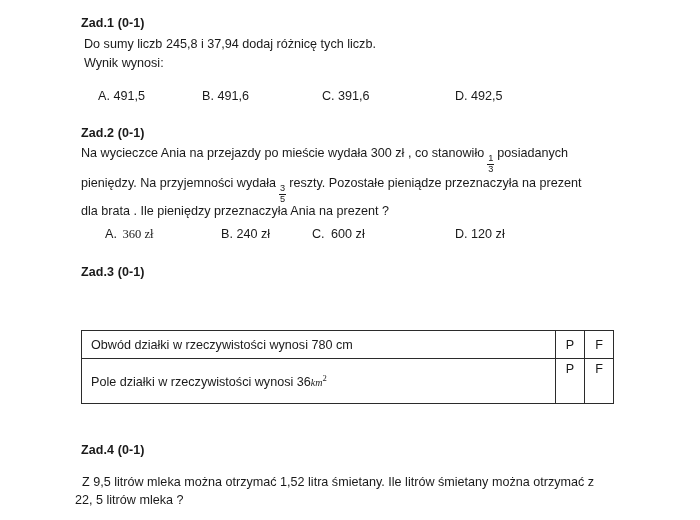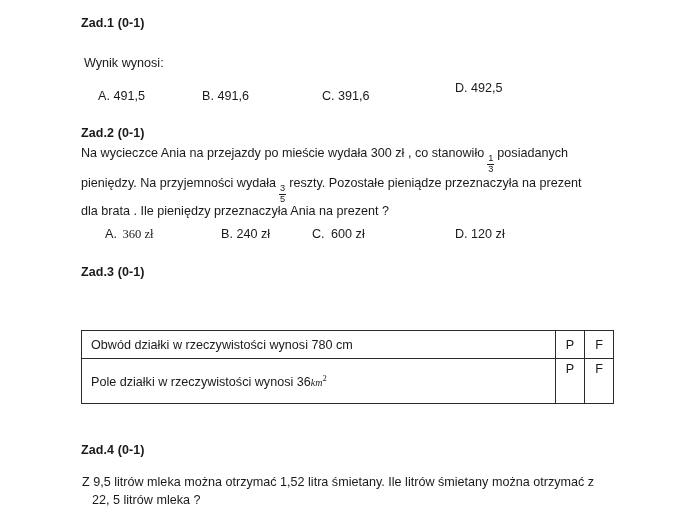--- a/index.html
+++ b/index.html
@@ -99,36 +99,37 @@
   .row2 td.mark { vertical-align: top; padding-top: 3px; }
   .row1 td.mark { vertical-align: middle; }
 </style>
 </head>
 <body>
 
 <div class="page">
 
   <div class="abs task-head" style="left:81px; top:16px;">Zad.1 (0-1)</div>
 
+  <div class="abs body-line" style="left:84px; top:36px;">Do sumy liczb 245,8 i 37,94 dodaj różnicę tych liczb.</div>
 
   <div class="abs body-line" style="left:84px; top:55px;">Wynik wynosi:</div>
 
   <div class="abs opt" style="left:98px; top:89px;">
     <span>A.</span>
     <span>491,5</span>
   </div>
   <div class="abs opt" style="left:202px; top:89px;">
     <span>B.</span>
     <span>491,6</span>
   </div>
   <div class="abs opt" style="left:322px; top:89px;">
     <span>C.</span>
     <span>391,6</span>
   </div>
-  <div class="abs opt" style="left:455px; top:81px;">
+  <div class="abs opt" style="left:455px; top:89px;">
     <span>D.</span>
     <span>492,5</span>
   </div>
 
   <div class="abs task-head" style="left:81px; top:126px;">Zad.2 (0-1)</div>
 
   <div class="abs body-line" style="left:81px; top:145px;">
     <span>Na wycieczce Ania na przejazdy po mieście wydała 300 zł , co stanowiło</span><span class="frac">
         <span class="num">1</span>
         <span class="den">3</span>
@@ -188,15 +189,15 @@
         <span>F</span>
       </td>
     </tr>
   </tbody>
     </table>
 
   <div class="abs task-head" style="left:81px; top:443px;">Zad.4 (0-1)</div>
 
   <div class="abs body-line" style="left:82px; top:474px;">Z 9,5 litrów mleka można otrzymać 1,52 litra śmietany. Ile litrów śmietany można otrzymać z</div>
 
-  <div class="abs body-line" style="left:92px; top:492px;">22, 5 litrów mleka ?</div>
+  <div class="abs body-line" style="left:75px; top:492px;">22, 5 litrów mleka ?</div>
 
 </div>
 
 </body></html>

